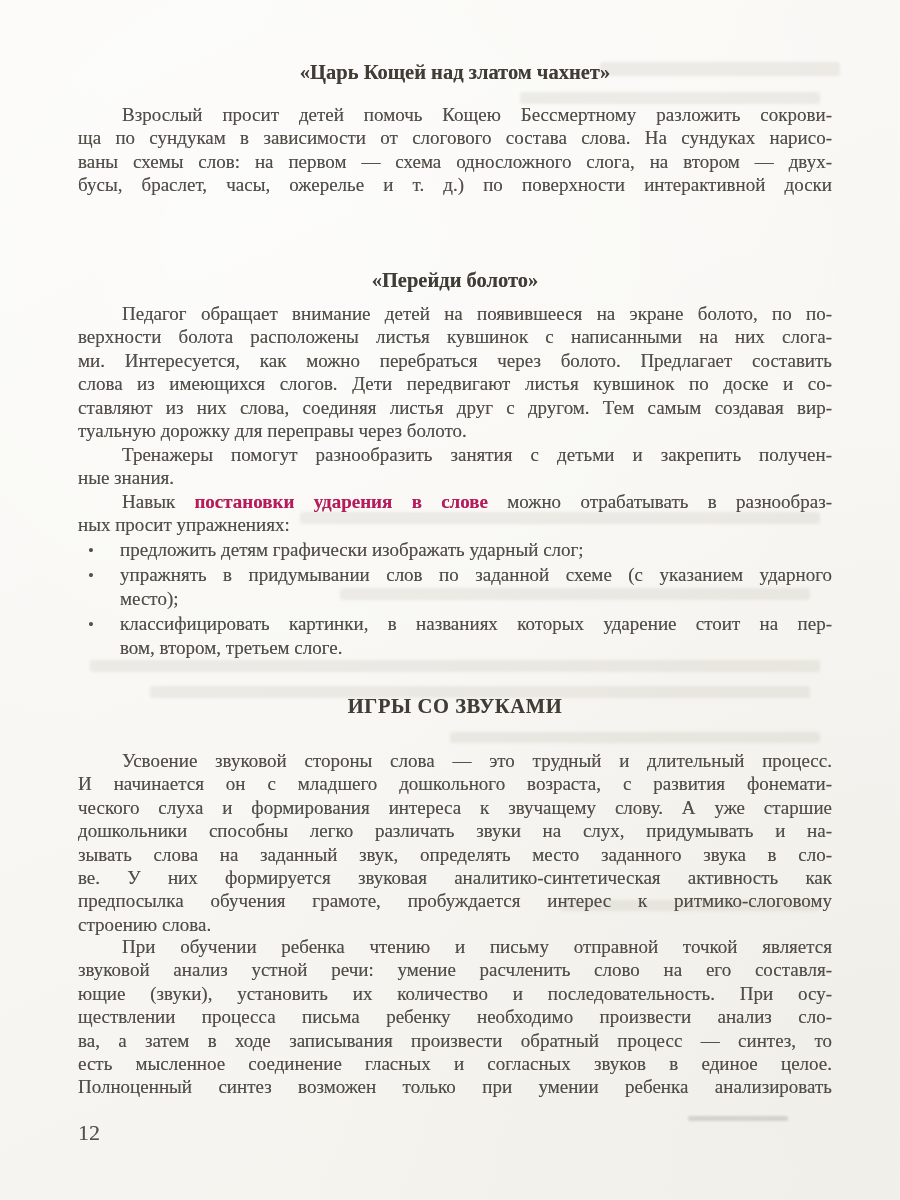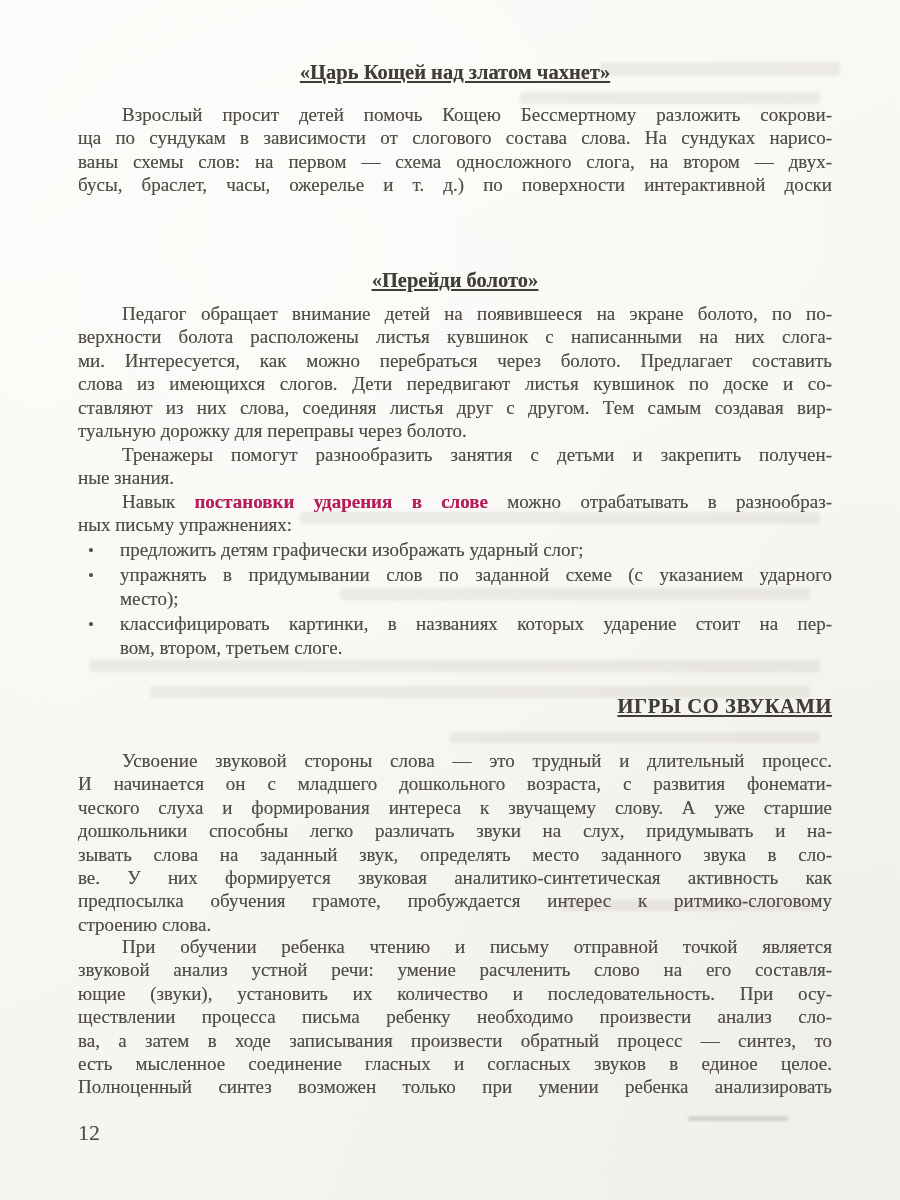--- a/index.html
+++ b/index.html
@@ -18,23 +18,22 @@
       radial-gradient(120% 90% at 30% 20%, rgba(255,255,255,0.5), rgba(255,255,255,0) 60%),
       radial-gradient(100% 70% at 95% 85%, rgba(205,200,188,0.10), rgba(205,200,188,0) 70%);
     pointer-events: none;
   }
   .h {
     position: absolute; left: 78px; width: 754px;
     text-align: center; font-weight: bold;
     font-size: 20.5px; line-height: 24px;
     color: #403d37;
     text-shadow: 0 0 0.4px rgba(64,61,55,0.5);
-    text-decoration: underline;
   }
-  .h.caps { letter-spacing: 0.6px; text-align: right; }
+  .h.caps { letter-spacing: 0.6px; }
   .block { position: absolute; left: 78px; width: 754px; }
   .ln {
     font-size: 19px; line-height: 23.4px; height: 23.4px;
     overflow: hidden;
     text-shadow: 0 0 0.35px rgba(81,78,73,0.55);
   }
   .ln.j { text-align: justify; text-align-last: justify; }
   .ln.ind { padding-left: 44px; }
   .b { font-weight: bold; color: #be185d; }
   .bullet { position: relative; padding-left: 42px; }
@@ -99,21 +98,21 @@
     <div class="ln"><span>туальную дорожку для переправы через болото.</span></div>
   </div>
 
 <div class="block" style="top:443px">
     <div class="ln j ind"><span>Тренажеры помогут разнообразить занятия с детьми и закрепить получен-</span></div>
     <div class="ln"><span>ные знания.</span></div>
   </div>
 
 <div class="block" style="top:490px">
     <div class="ln j ind"><span>Навык </span><span class="b">постановки ударения в слове</span><span> можно отрабатывать в разнообраз-</span></div>
-    <div class="ln"><span>ных письму упражнениях:</span></div>
+    <div class="ln"><span>ных просит упражнениях:</span></div>
   </div>
 
 <div class="block" style="top:538px">
     <div class="bullet">
       <span class="marker">•</span>
       <div class="ln"><span>предложить детям графически изображать ударный слог;</span></div>
     </div>
     <div class="bullet">
       <span class="marker">•</span>
       <div class="ln j"><span>упражнять в придумывании слов по заданной схеме (с указанием ударного</span></div>

